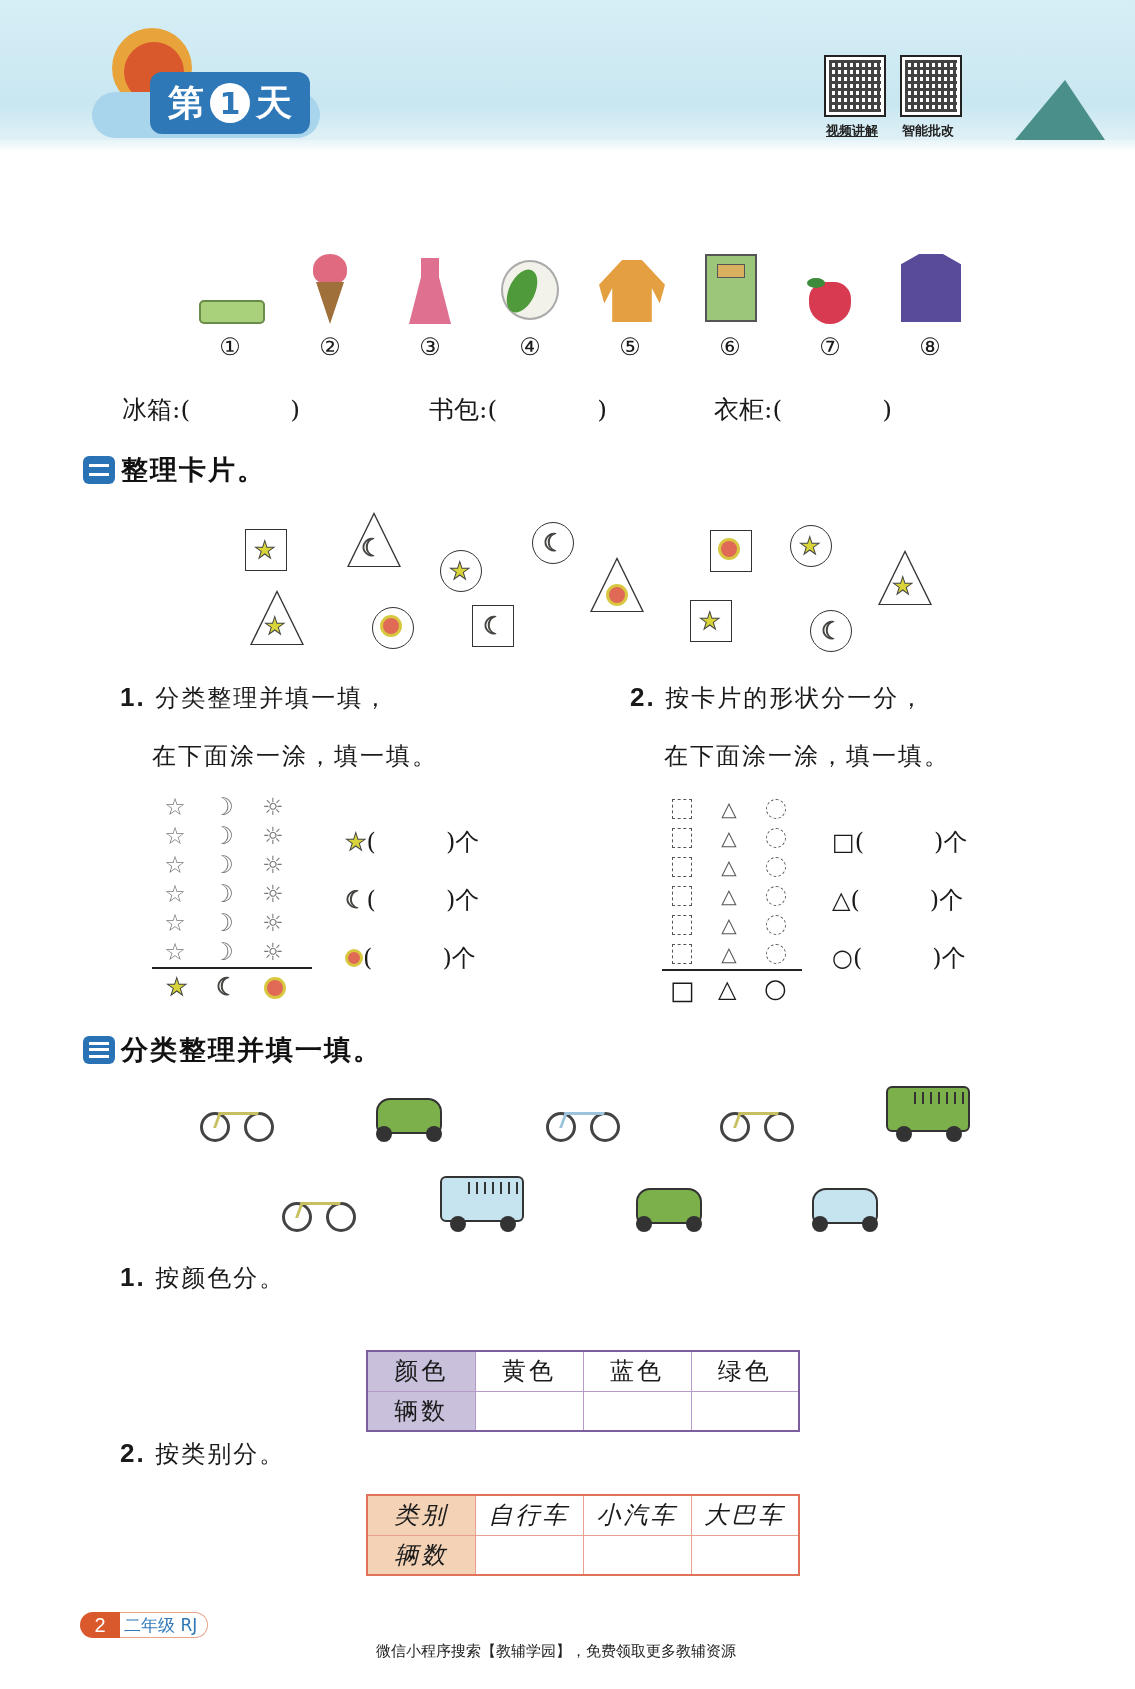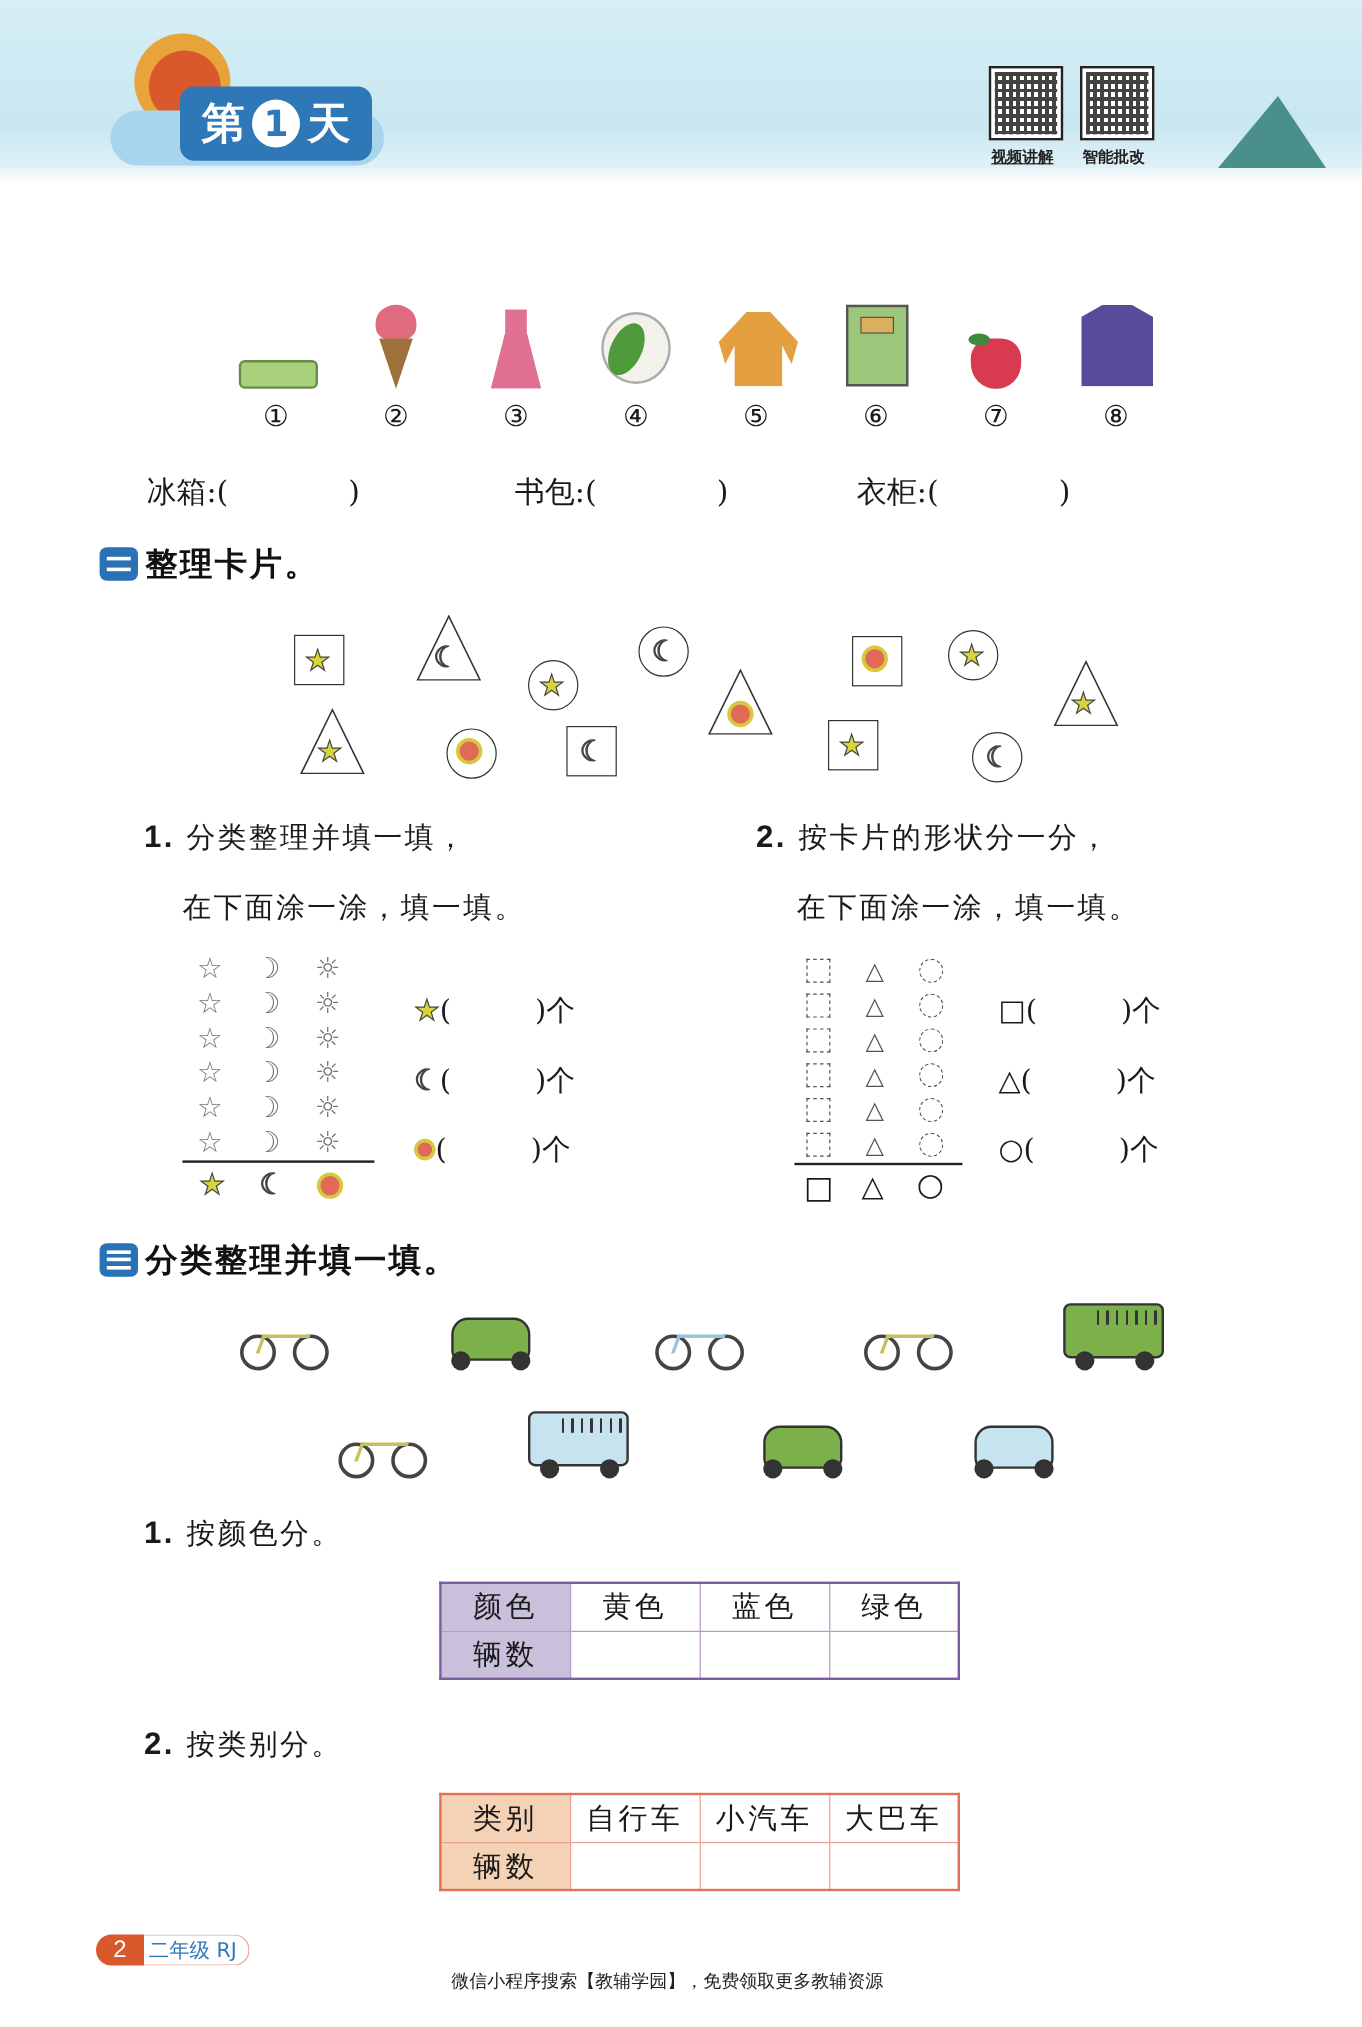--- a/index.html
+++ b/index.html
@@ -70,24 +70,24 @@
   .car-body { position: absolute; left: 4px; top: 8px; width: 66px; height: 36px; border-radius: 14px 14px 8px 8px; border: 2px solid #333; }
   .car-w { position: absolute; bottom: 0; width: 16px; height: 16px; border-radius: 50%; background: #333; }
   .bus-body { position: absolute; left: 0; top: 0; width: 84px; height: 46px; border-radius: 6px; border: 2px solid #333; }
   .bus-win { position: absolute; top: 6px; right: 6px; width: 54px; height: 12px; background: repeating-linear-gradient(90deg, #333 0 2px, transparent 2px 8px); }
   .green { background: #7bb04a; }
   .blue { background: #c6e4f0; }
 
   
   .tbl { position: absolute; border-collapse: collapse; font-family: "DejaVu Serif", serif; font-size: 24px; }
   .tbl td { width: 108px; height: 40px; text-align: center; letter-spacing: 3px; }
-  .tbl-color { border: 2px solid #7a5e9e; }
+  .tbl-color { border: 2px solid #7a5e9e; margin-top: 32px; }
   .tbl-color td { border: 1px solid #b79ac8; }
   .tbl-color td.hd { background: #c9c0dc; }
-  .tbl-kind { border: 2px solid #e0725a; }
+  .tbl-kind { border: 2px solid #e0725a; font-style: italic; }
   .tbl-kind td { border: 1px solid #eaa090; }
   .tbl-kind td.hd { background: #f3d2b6; }
 
   
   .page-badge { position: absolute; left: 80px; top: 1612px; display: flex; align-items: center; }
   .page-num { width: 40px; height: 26px; border-radius: 13px 0 0 13px; background: #d9582c; color: #fff; font-size: 20px; display: flex; align-items: center; justify-content: center; font-family: "Liberation Sans", sans-serif; }
   .grade { height: 26px; border: 1.5px solid #e7a38b; border-left: none; border-radius: 0 13px 13px 0; padding: 0 10px 0 4px; color: #2f78b8; font-size: 17px; display: flex; align-items: center; }
   .footer-note { position: absolute; left: 376px; top: 1642px; font-size: 15px; color: #222; }
 </style>
 </head>

